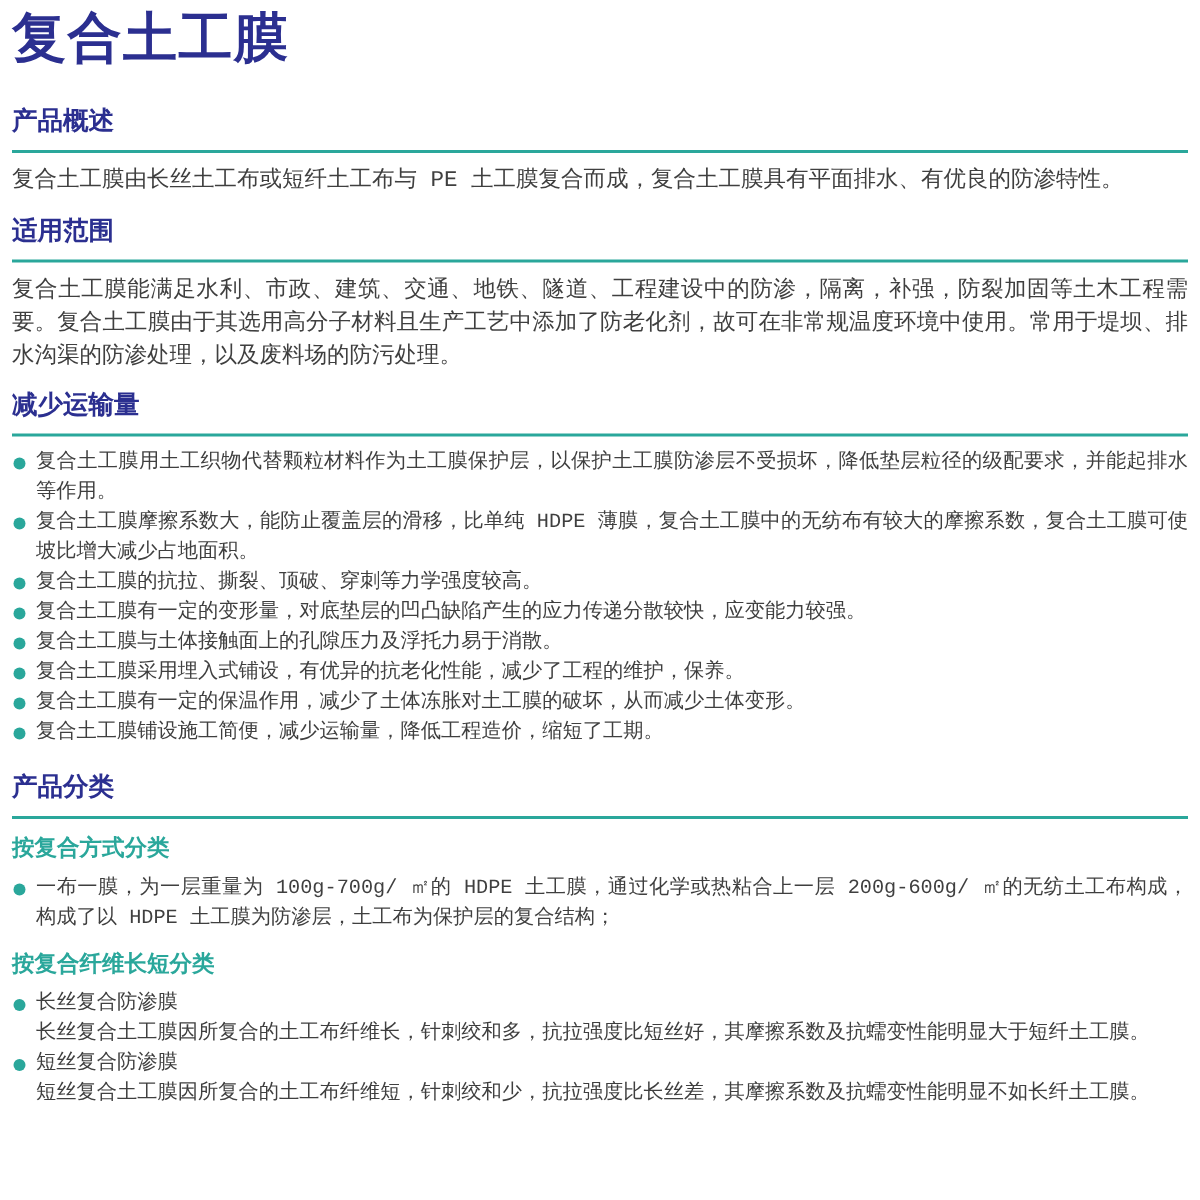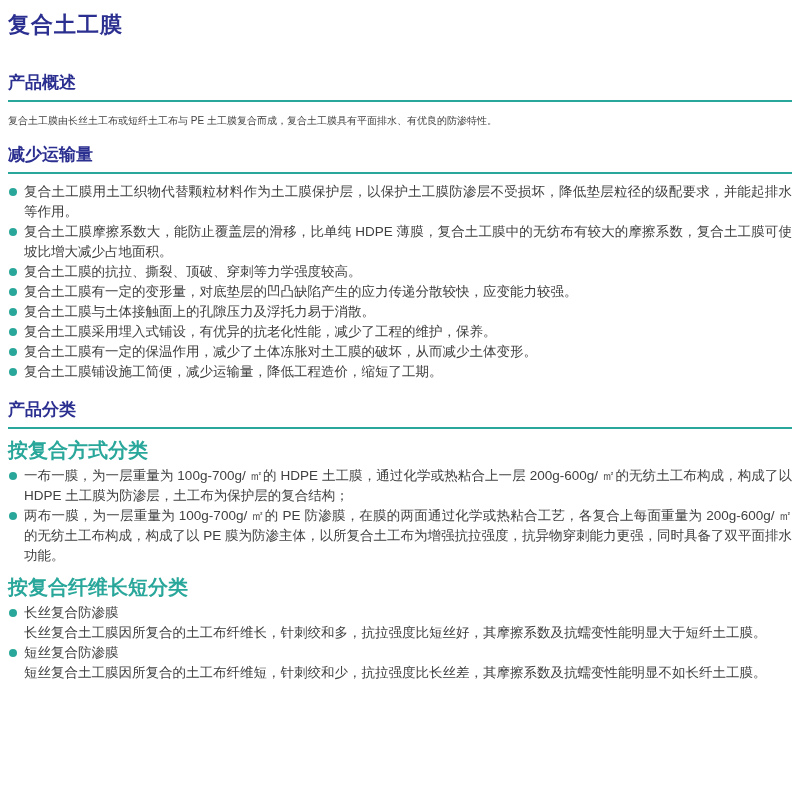--- a/index.html
+++ b/index.html
@@ -13,43 +13,43 @@
   }
   .page {
     position: relative;
     width: 784px;
     height: 800px;
     padding: 6px 8px 0 8px;
     box-sizing: content-box;
   }
   h1.page-title {
     margin: 0;
-    font-size: 22px;
+    font-size: 36px;
     line-height: 38px;
     font-weight: bold;
     color: #2b2f90;
     letter-spacing: 1px;
   }
-  section { margin: 0; padding: 0; }
+  section { margin: 0; padding: 0; font-family: Liberation Mono, monospace; }
   .sec-overview { margin-top: 29px; }
   .sec-scope { margin-top: 14px; }
   .sec-features { margin-top: 13px; }
   .sec-classification { margin-top: 18px; }
   h2.sec-h {
     margin: 0;
     font-size: 17px;
     line-height: 20px;
     font-weight: bold;
     color: #2b2f90;
     padding-bottom: 7px;
     border-bottom: 2px solid #2aa79b;
   }
   p.body {
     margin: 8px 0 0 0;
-    font-size: 10px;
+    font-size: 15px;
     line-height: 22px;
     color: #3f3f3f;
     text-align: justify;
   }
   ul.blist {
     list-style: none;
     margin: 8px 0 0 0;
     padding: 0;
     font-size: 13.5px;
     line-height: 20px;
@@ -66,39 +66,43 @@
     width: 8px;
     height: 8px;
     border-radius: 50%;
     background: #2aa79b;
     margin: 6px 7px 0 1px;
   }
   .btext { flex: 1 1 auto; }
   .btitle, .bdesc { display: block; }
   h3.sub-h {
     margin: 12px 0 0 0;
-    font-size: 20px;
+    font-size: 15px;
     line-height: 18px;
     font-weight: bold;
     color: #2aa79b;
   }
   .sub-h + ul.blist { margin-top: 7px; }
 </style>
 </head>
 <body>
 
 <div class="page">
 
   <h1 class="page-title">复合土工膜</h1>
 
   <section class="sec-overview">
     <h2 class="sec-h">产品概述</h2>
     <p class="body">复合土工膜由长丝土工布或短纤土工布与 PE 土工膜复合而成，复合土工膜具有平面排水、有优良的防渗特性。</p>
   </section>
 
+  <section class="sec-scope">
+    <h2 class="sec-h">适用范围</h2>
+    <p class="body">复合土工膜能满足水利、市政、建筑、交通、地铁、隧道、工程建设中的防渗，隔离，补强，防裂加固等土木工程需要。复合土工膜由于其选用高分子材料且生产工艺中添加了防老化剂，故可在非常规温度环境中使用。常用于堤坝、排水沟渠的防渗处理，以及废料场的防污处理。</p>
+  </section>
 
   <section class="sec-features">
     <h2 class="sec-h">减少运输量</h2>
     <ul class="blist">
       <li class="bitem">
         <span class="dot"></span>
         <span class="btext">复合土工膜用土工织物代替颗粒材料作为土工膜保护层，以保护土工膜防渗层不受损坏，降低垫层粒径的级配要求，并能起排水等作用。</span>
       </li>
       <li class="bitem">
         <span class="dot"></span>
@@ -133,24 +137,20 @@
 
   <section class="sec-classification">
     <h2 class="sec-h">产品分类</h2>
 
     <h3 class="sub-h">按复合方式分类</h3>
     <ul class="blist">
       <li class="bitem">
         <span class="dot"></span>
         <span class="btext">一布一膜，为一层重量为 100g-700g/ ㎡的 HDPE 土工膜，通过化学或热粘合上一层 200g-600g/ ㎡的无纺土工布构成，构成了以 HDPE 土工膜为防渗层，土工布为保护层的复合结构；</span>
       </li>
-      <li class="bitem">
-        <span class="dot"></span>
-        <span class="btext">两布一膜，为一层重量为 100g-700g/ ㎡的 PE 防渗膜，在膜的两面通过化学或热粘合工艺，各复合上每面重量为 200g-600g/ ㎡的无纺土工布构成，构成了以 PE 膜为防渗主体，以所复合土工布为增强抗拉强度，抗异物穿刺能力更强，同时具备了双平面排水功能。</span>
-      </li>
     </ul>
 
     <h3 class="sub-h">按复合纤维长短分类</h3>
     <ul class="blist">
       <li class="bitem">
         <span class="dot"></span>
         <span class="btext">
           <span class="btitle">长丝复合防渗膜</span>
           <span class="bdesc">长丝复合土工膜因所复合的土工布纤维长，针刺绞和多，抗拉强度比短丝好，其摩擦系数及抗蠕变性能明显大于短纤土工膜。</span>
         </span>

